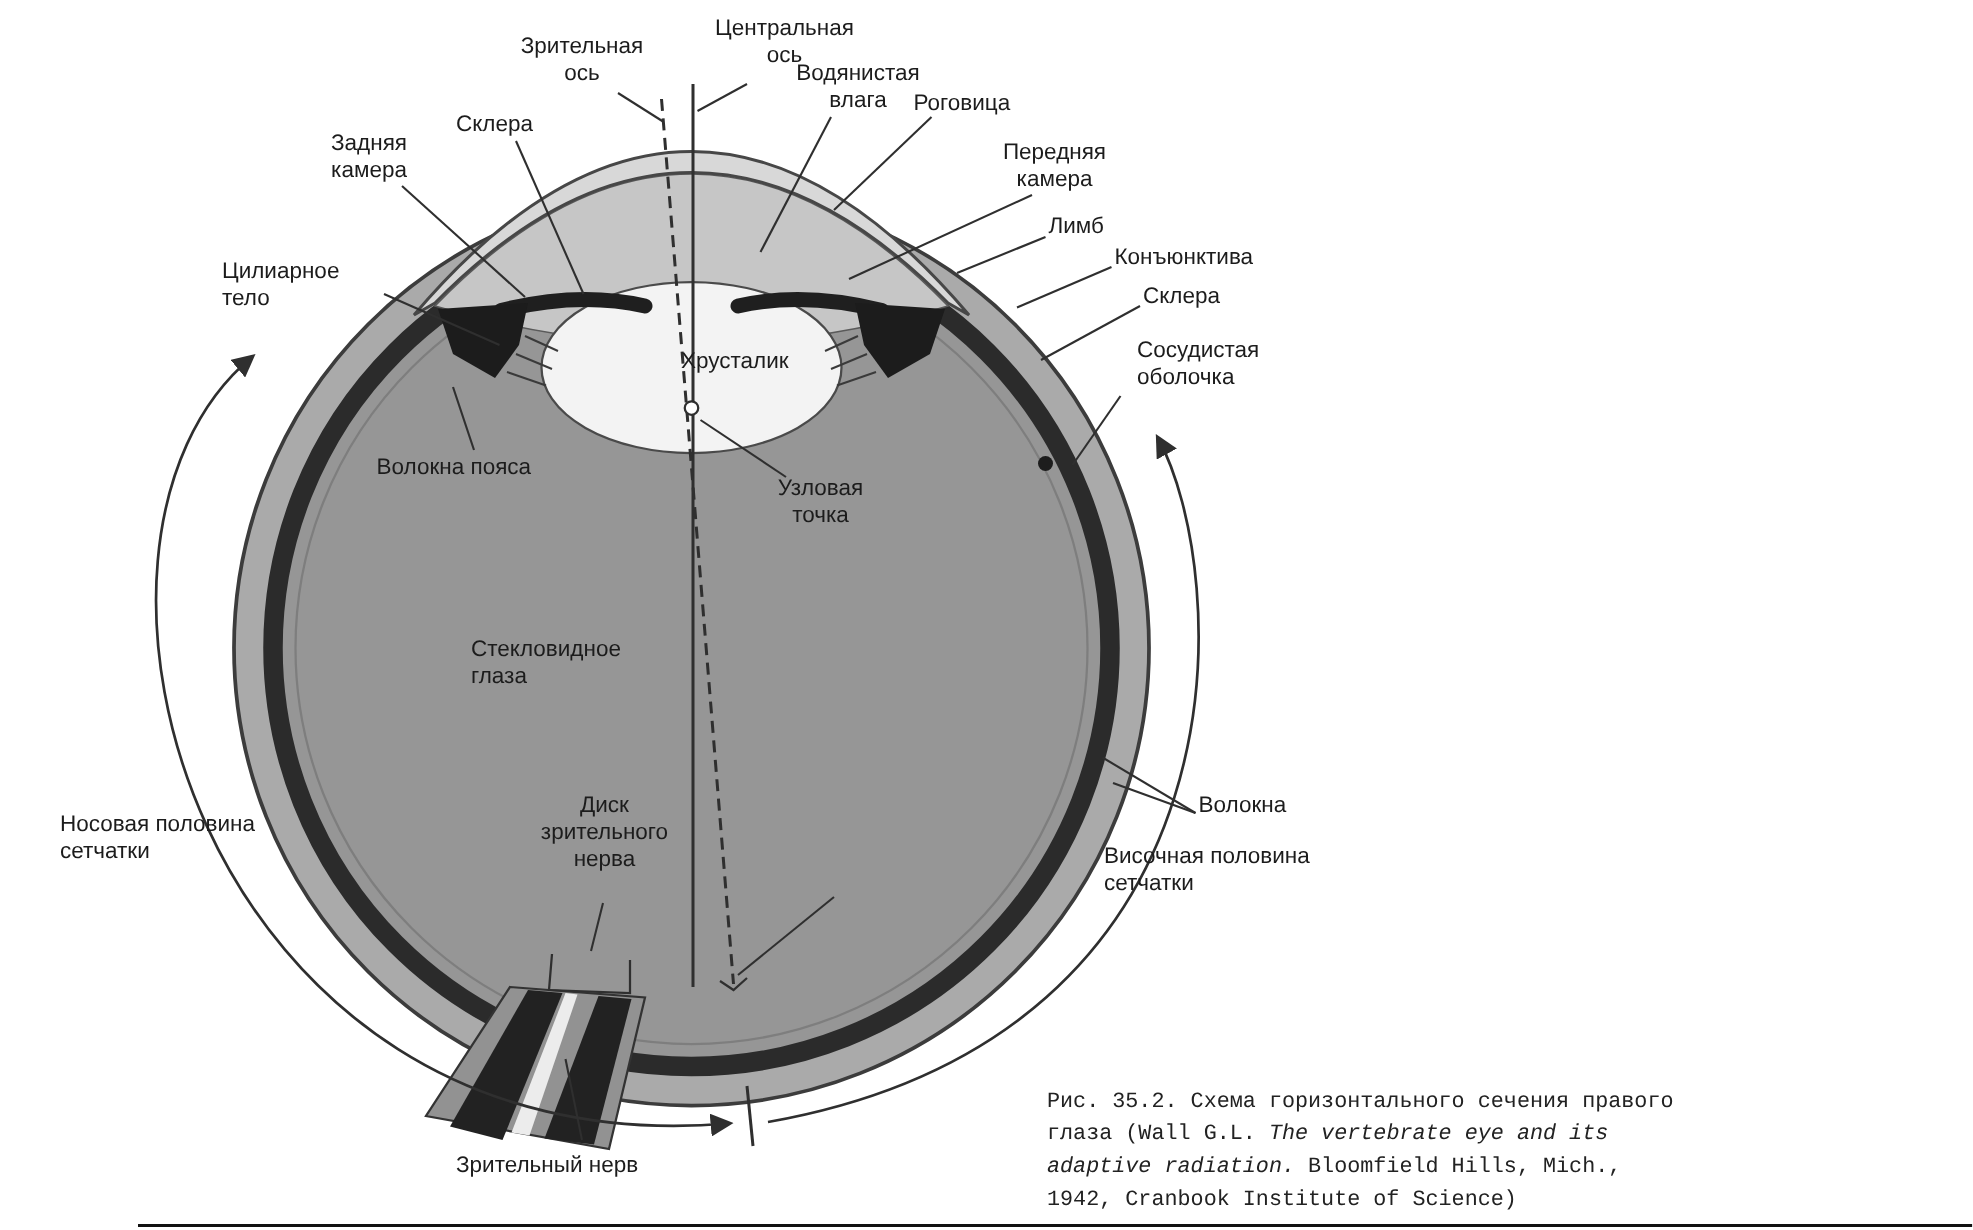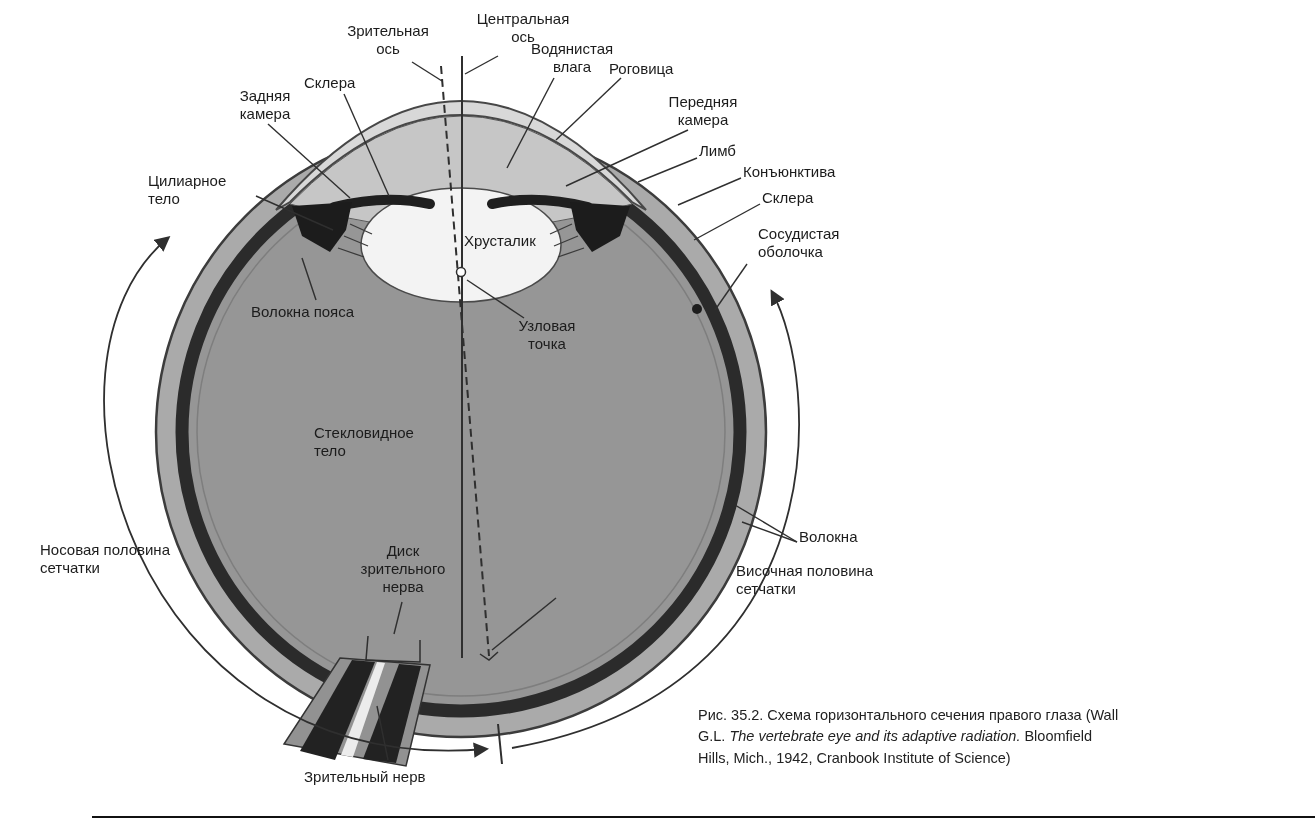--- a/index.html
+++ b/index.html
@@ -14,22 +14,22 @@
     position:absolute;
     font-size:15px;
     line-height:1.2;
     color:#1c1c1c;
     white-space:pre-line;
   }
   .center{text-align:center;}
   #artwork{position:absolute;left:0;top:0;}
   #caption{
     position:absolute;
-    left:698px;top:690px;width:424px;
-    font-size:14.5px;line-height:1.5;color:#222;
+    left:698px;top:710px;width:424px;
+    font-size:14.5px;line-height:1.5;color:#222;font-family:Liberation Mono, monospace;
   }
   #caption .it{font-style:italic;}
   #page-edge-rule{
     position:absolute;left:92px;top:816px;width:1223px;height:2px;
     background:#111;
   }
 </style>
 </head>
 <body>
 
@@ -110,41 +110,41 @@
     </g>
   </svg>
 
   <div class="lbl center" style="left:336px;top:22px;width:104px">Зрительная
 ось</div>
   <div class="lbl center" style="left:467px;top:10px;width:112px">Центральная
 ось</div>
   <div class="lbl center" style="left:524px;top:40px;width:96px">Водянистая
 влага</div>
   <div class="lbl" style="left:609px;top:60px;width:90px">Роговица</div>
-  <div class="lbl center" style="left:229px;top:87px;width:72px">Задняя
+  <div class="lbl center" style="left:210px;top:87px;width:72px">Задняя
 камера</div>
   <div class="lbl" style="left:304px;top:74px;width:80px">Склера</div>
   <div class="lbl center" style="left:656px;top:93px;width:94px">Передняя
 камера</div>
   <div class="lbl" style="left:699px;top:142px;width:50px">Лимб</div>
   <div class="lbl" style="left:743px;top:163px;width:120px">Конъюнктива</div>
   <div class="lbl" style="left:762px;top:189px;width:70px">Склера</div>
   <div class="lbl" style="left:758px;top:225px;width:110px">Сосудистая
 оболочка</div>
   <div class="lbl" style="left:148px;top:172px;width:106px">Цилиарное
 тело</div>
-  <div class="lbl" style="left:464px;top:232px;width:100px">Хрусталик</div>
+  <div class="lbl" style="left:454px;top:232px;width:100px">Хрусталик</div>
   <div class="lbl" style="left:251px;top:303px;width:140px">Волокна пояса</div>
   <div class="lbl center" style="left:506px;top:317px;width:82px">Узловая
 точка</div>
   <div class="lbl" style="left:314px;top:424px;width:140px">Стекловидное
-тело</div>
+глаза</div>
   <div class="lbl" style="left:40px;top:541px;width:150px">Носовая половина
 сетчатки</div>
-  <div class="lbl center" style="left:344px;top:542px;width:118px">Диск
+  <div class="lbl center" style="left:344px;top:528px;width:118px">Диск
 зрительного
 нерва</div>
   <div class="lbl" style="left:799px;top:528px;width:85px">Волокна</div>
   <div class="lbl" style="left:736px;top:562px;width:180px">Височная половина
 сетчатки</div>
   <div class="lbl" style="left:304px;top:768px;width:170px">Зрительный нерв</div>
 
   <p id="caption"><span>Рис. 35.2. Схема горизонтального сечения правого глаза (Wall G.L. </span><span class="it">The vertebrate eye and its adaptive radiation.</span><span> Bloomfield Hills, Mich., 1942, Cranbook Institute of Science)</span></p>
 
   <div id="page-edge-rule"></div>

